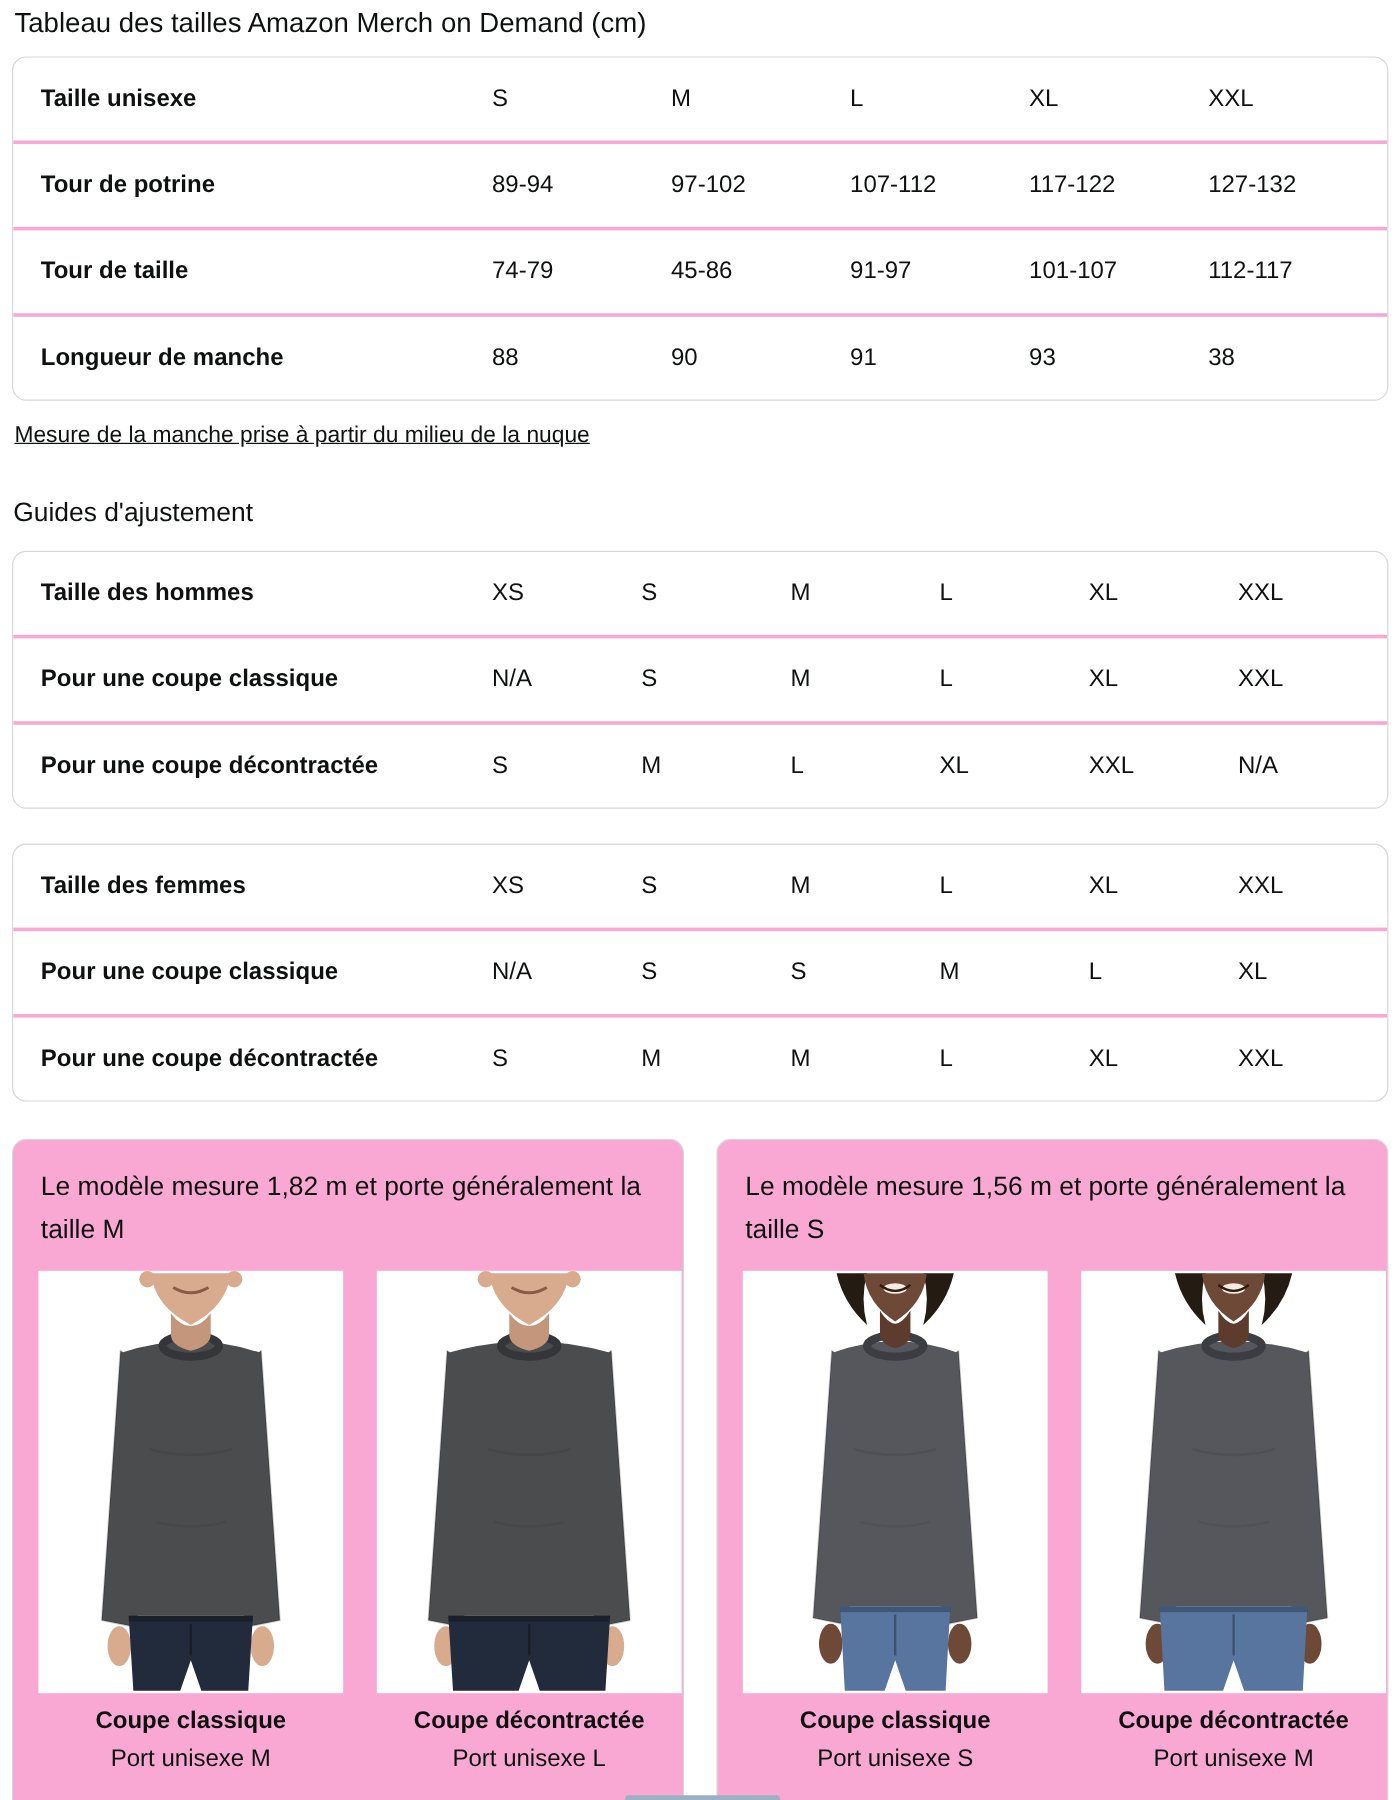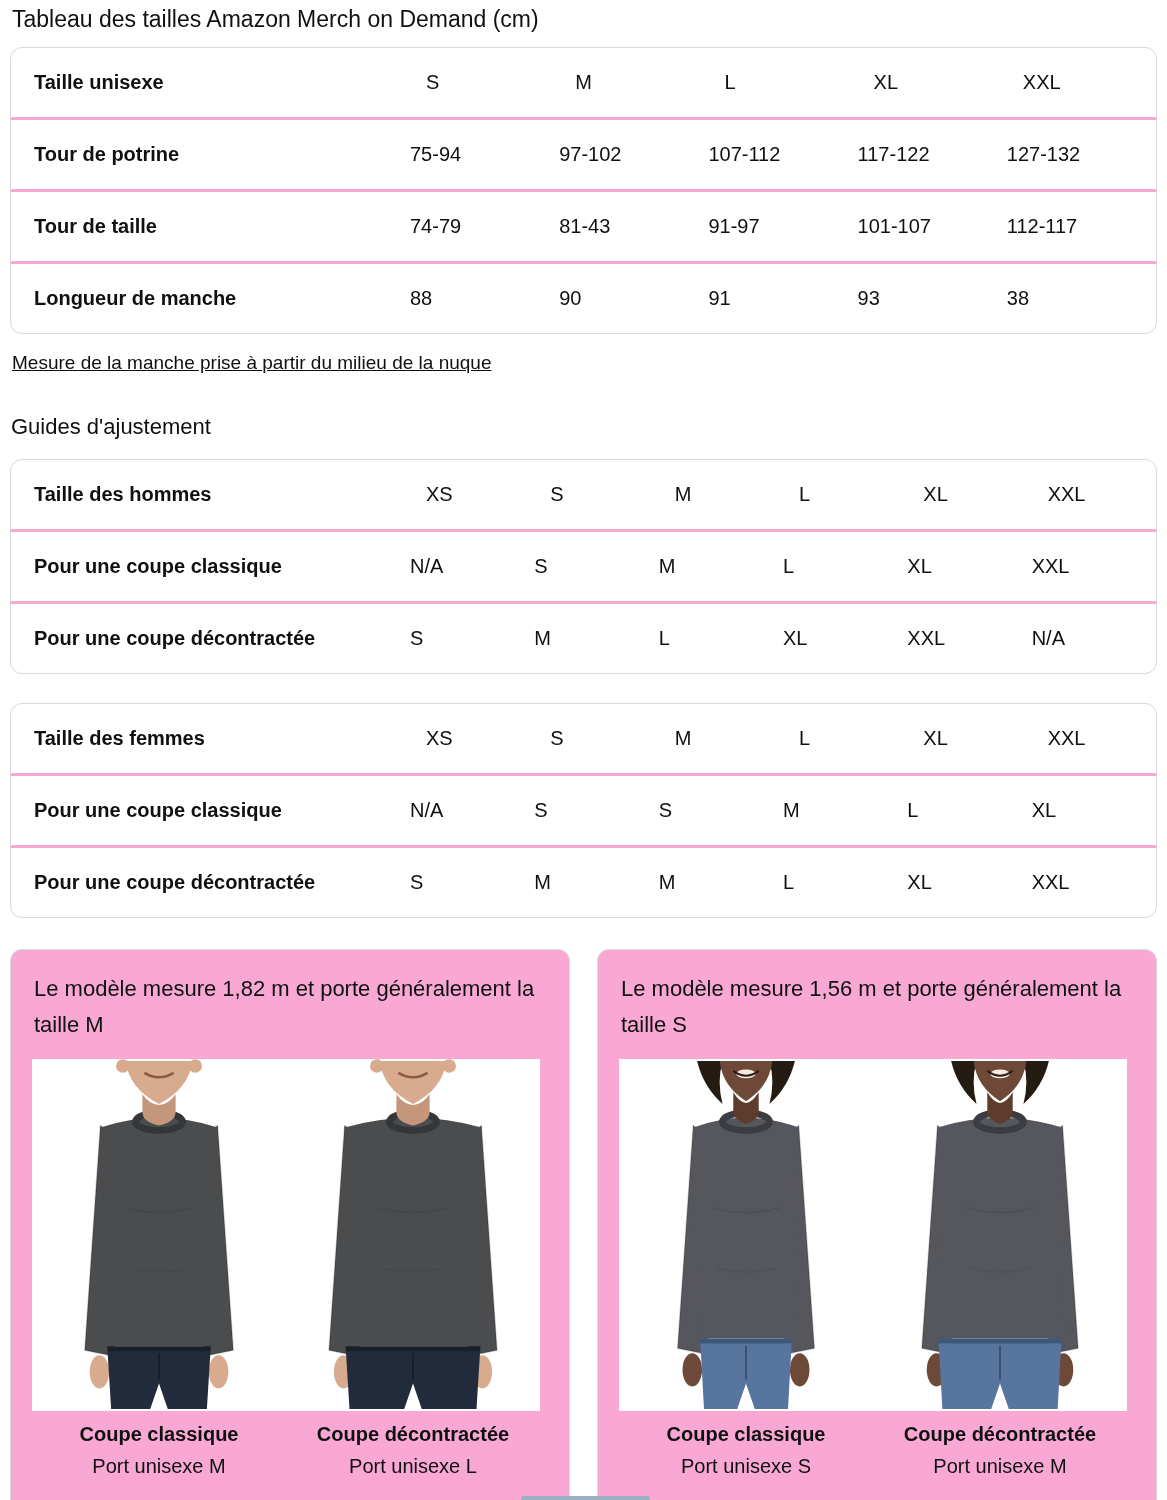--- a/index.html
+++ b/index.html
@@ -11,35 +11,35 @@
   .page{padding:2px 10px 0 10px;}
   .page-title{font-size:23px;font-weight:400;margin:0;padding:4px 0 0 2px;}
   .sizing-table{
     border:1px solid #d5d9d9;border-radius:12px;margin-top:14px;
     overflow:hidden;background:#fff;
   }
   .trow{
     display:grid;grid-template-columns:399px repeat(var(--cols),1fr);
     align-items:center;height:69px;border-top:3px solid #f9a8d4;font-size:20px;
   }
-  .trow:first-child{border-top:none;gap:16px;}
+  .trow:first-child{border-top:none;}
   .tlabel{font-weight:700;padding-left:23px;white-space:nowrap;}
   .tcell{padding-left:0;white-space:nowrap;}
   .sleeve-note{font-size:19px;font-weight:400;margin:18px 0 0 2px;text-decoration:underline;}
   .section-heading{font-size:22px;font-weight:400;margin:40px 0 0 1px;}
   .mens-table{margin-top:19px;}
   .womens-table{margin-top:29px;}
   .cards{display:flex;gap:27px;margin-top:31px;}
   .model-card{
     width:560px;height:565px;box-sizing:border-box;
     border:1px solid #d5d9d9;border-radius:12px;
     padding:21px 21px 0 21px;background:#f9a8d4;
   }
   .card-desc{font-size:22px;font-weight:400;line-height:1.62;padding-left:2px;}
-  .photos{display:flex;gap:0;margin-top:17px;}
+  .photos{display:flex;gap:28px;margin-top:17px;}
   .figure-col{width:254px;display:flex;flex-direction:column;align-items:center;}
   .photo{width:254px;height:352px;background:#fff;}
   .photo svg{width:100%;height:100%;display:block;}
   .fit-label{font-weight:700;font-size:20px;margin-top:12px;text-align:center;}
   .size-label{font-size:20px;font-weight:400;margin-top:9px;text-align:center;}
   .next-el-edge{
     position:absolute;left:521px;top:1496px;width:129px;height:4px;
     border-radius:3px 3px 0 0;background:#9cb0c4;
   }
 </style>
@@ -54,30 +54,30 @@
       <div class="trow">
         <div class="tlabel">Taille unisexe</div>
         <div class="tcell">S</div>
         <div class="tcell">M</div>
         <div class="tcell">L</div>
         <div class="tcell">XL</div>
         <div class="tcell">XXL</div>
       </div>
       <div class="trow">
         <div class="tlabel">Tour de potrine</div>
-        <div class="tcell">75-94</div>
+        <div class="tcell">89-94</div>
         <div class="tcell">97-102</div>
         <div class="tcell">107-112</div>
         <div class="tcell">117-122</div>
         <div class="tcell">127-132</div>
       </div>
       <div class="trow">
         <div class="tlabel">Tour de taille</div>
         <div class="tcell">74-79</div>
-        <div class="tcell">81-43</div>
+        <div class="tcell">45-86</div>
         <div class="tcell">91-97</div>
         <div class="tcell">101-107</div>
         <div class="tcell">112-117</div>
       </div>
       <div class="trow">
         <div class="tlabel">Longueur de manche</div>
         <div class="tcell">88</div>
         <div class="tcell">90</div>
         <div class="tcell">91</div>
         <div class="tcell">93</div>

